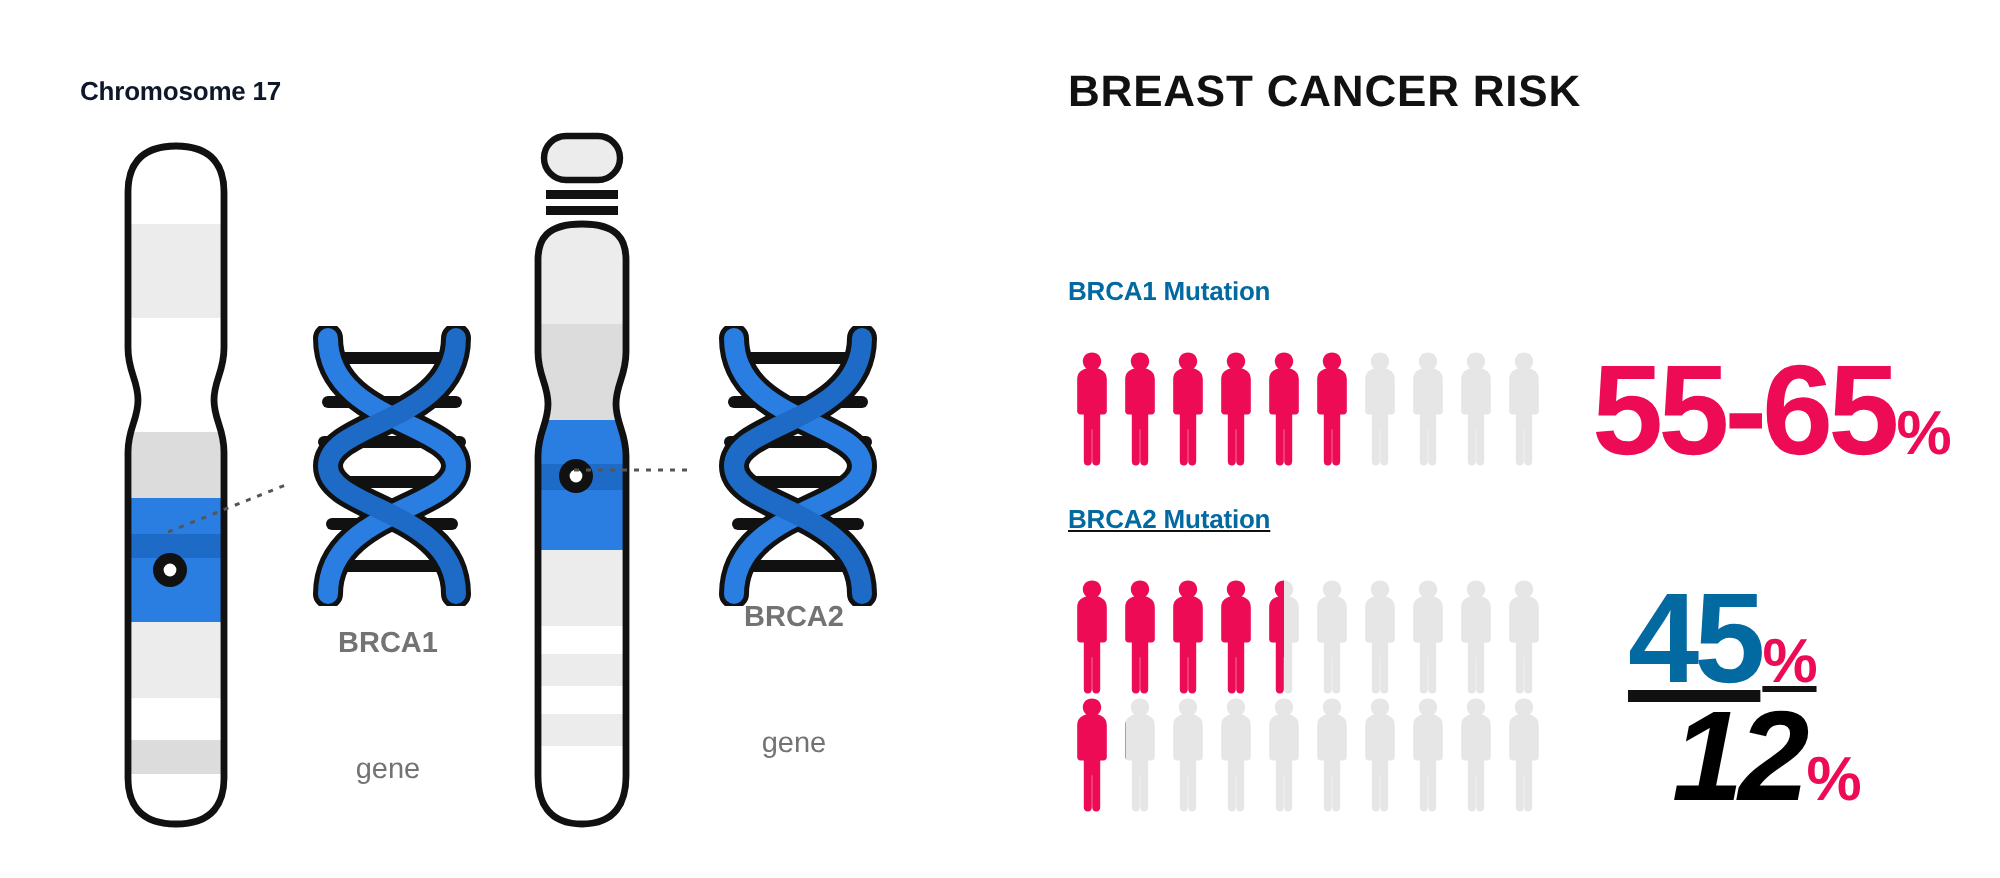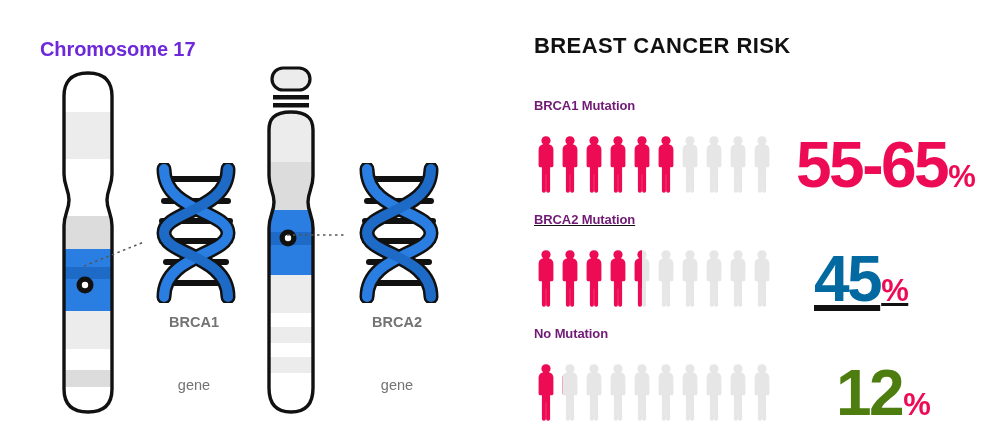--- a/index.html
+++ b/index.html
@@ -18,23 +18,23 @@
 
   
   #left-panel {
     position: absolute;
     left: 0; top: 0;
     width: 500px; height: 439px;
   }
 
   .chrom-label {
     position: absolute;
-    font-size: 20px;
-    font-weight: bold;
-    color: #6d28d9;
+    font-size: 13px;
+    font-weight: bold;
+    color: #0f172a;
     letter-spacing: -0.1px;
     white-space: nowrap;
   }
   #chrom17-label { left: 40px; top: 38px; }
   #chrom13-label { left: 247px; top: 38px; }
 
   .chrom-svg { position: absolute; }
   #chrom17-figure { left: 55px; top: 70px; }
   #chrom13-figure { left: 258px; top: 64px; }
 
@@ -54,21 +54,21 @@
     font-size: 14.5px;
     font-weight: bold;
   }
   .gene-label .gene-word {
     display: block;
     font-size: 14.5px;
     font-weight: normal;
     margin-top: 45px;
   }
   #gene1-label { left: 134px; top: 313px; }
-  #gene2-label { left: 337px; top: 313px; }
+  #gene2-label { left: 337px; top: 300px; }
 
   .connector { position: absolute; }
   #connector1 { left: 84px; top: 240px; }
   #connector2 { left: 287px; top: 228px; }
 
   
   #right-panel {
     position: absolute;
     left: 500px; top: 0;
     width: 500px; height: 333px;
@@ -84,23 +84,24 @@
   }
 
   .risk-row { position: absolute; left: 34px; width: 466px; }
   #risk-row-0 { top: 98px; }
   #risk-row-1 { top: 212px; text-decoration: underline; }
   #risk-row-2 { top: 326px; }
 
   .risk-row-label {
     font-size: 13px;
     font-weight: bold;
-    color: #701a75;
+    color: #0369a1;
     margin-bottom: 8px;
     letter-spacing: -0.1px;
+    margin-top: 40px;
   }
 
   .risk-row-body {
     display: flex;
     align-items: center;
     margin-top: 20px;
   }
 
   .pictogram {
     display: flex;
@@ -410,21 +411,20 @@
           </div>
         </div>
       <div class="risk-value">
         <span class="risk-number" style="color: #0369a1;">45</span>
         <span class="risk-pct" style="color: rgb(237, 11, 85);">%</span>
       </div>
     </div>
   </div>
 
   <div class="risk-row" id="risk-row-2">
-    <div class="risk-row-label">No Mutation</div>
     <div class="risk-row-body">
       <div class="pictogram">
           <div class="person">
             <svg width="24" height="62" viewBox="0 0 24 60">
               <path d="M12 1.2 C 9.1 1.2 7.4 3.2 7.4 5.6 C 7.4 7.3 8.2 8.5 9.2 9.2 C 6.3 9.9 4.6 11.6 4.6 14.6 L 4.6 30.5 C 4.6 31.6 5.3 32.3 6.3 32.3 L 7.9 32.3 L 7.9 55.6 C 7.9 57.0 8.7 57.8 9.9 57.8 C 11.1 57.8 11.9 57.0 11.9 55.6 L 11.9 39.6 L 12.1 39.6 L 12.1 55.6 C 12.1 57.0 12.9 57.8 14.1 57.8 C 15.3 57.8 16.1 57.0 16.1 55.6 L 16.1 32.3 L 17.7 32.3 C 18.7 32.3 19.4 31.6 19.4 30.5 L 19.4 14.6 C 19.4 11.6 17.7 9.9 14.8 9.2 C 15.8 8.5 16.6 7.3 16.6 5.6 C 16.6 3.2 14.9 1.2 12 1.2 Z" fill="#ed0b55"></path>
             </svg>
           </div>
           <div class="person">
             <svg width="24" height="62" viewBox="0 0 24 60">
               <path d="M12 1.2 C 9.1 1.2 7.4 3.2 7.4 5.6 C 7.4 7.3 8.2 8.5 9.2 9.2 C 6.3 9.9 4.6 11.6 4.6 14.6 L 4.6 30.5 C 4.6 31.6 5.3 32.3 6.3 32.3 L 7.9 32.3 L 7.9 55.6 C 7.9 57.0 8.7 57.8 9.9 57.8 C 11.1 57.8 11.9 57.0 11.9 55.6 L 11.9 39.6 L 12.1 39.6 L 12.1 55.6 C 12.1 57.0 12.9 57.8 14.1 57.8 C 15.3 57.8 16.1 57.0 16.1 55.6 L 16.1 32.3 L 17.7 32.3 C 18.7 32.3 19.4 31.6 19.4 30.5 L 19.4 14.6 C 19.4 11.6 17.7 9.9 14.8 9.2 C 15.8 8.5 16.6 7.3 16.6 5.6 C 16.6 3.2 14.9 1.2 12 1.2 Z" fill="#e6e6e6"></path>
@@ -471,18 +471,18 @@
               <path d="M12 1.2 C 9.1 1.2 7.4 3.2 7.4 5.6 C 7.4 7.3 8.2 8.5 9.2 9.2 C 6.3 9.9 4.6 11.6 4.6 14.6 L 4.6 30.5 C 4.6 31.6 5.3 32.3 6.3 32.3 L 7.9 32.3 L 7.9 55.6 C 7.9 57.0 8.7 57.8 9.9 57.8 C 11.1 57.8 11.9 57.0 11.9 55.6 L 11.9 39.6 L 12.1 39.6 L 12.1 55.6 C 12.1 57.0 12.9 57.8 14.1 57.8 C 15.3 57.8 16.1 57.0 16.1 55.6 L 16.1 32.3 L 17.7 32.3 C 18.7 32.3 19.4 31.6 19.4 30.5 L 19.4 14.6 C 19.4 11.6 17.7 9.9 14.8 9.2 C 15.8 8.5 16.6 7.3 16.6 5.6 C 16.6 3.2 14.9 1.2 12 1.2 Z" fill="#e6e6e6"></path>
             </svg>
           </div>
           <div class="person">
             <svg width="24" height="62" viewBox="0 0 24 60">
               <path d="M12 1.2 C 9.1 1.2 7.4 3.2 7.4 5.6 C 7.4 7.3 8.2 8.5 9.2 9.2 C 6.3 9.9 4.6 11.6 4.6 14.6 L 4.6 30.5 C 4.6 31.6 5.3 32.3 6.3 32.3 L 7.9 32.3 L 7.9 55.6 C 7.9 57.0 8.7 57.8 9.9 57.8 C 11.1 57.8 11.9 57.0 11.9 55.6 L 11.9 39.6 L 12.1 39.6 L 12.1 55.6 C 12.1 57.0 12.9 57.8 14.1 57.8 C 15.3 57.8 16.1 57.0 16.1 55.6 L 16.1 32.3 L 17.7 32.3 C 18.7 32.3 19.4 31.6 19.4 30.5 L 19.4 14.6 C 19.4 11.6 17.7 9.9 14.8 9.2 C 15.8 8.5 16.6 7.3 16.6 5.6 C 16.6 3.2 14.9 1.2 12 1.2 Z" fill="#e6e6e6"></path>
             </svg>
           </div>
         </div>
       <div class="risk-value">
-        <span class="risk-number" style="color: #4d7c0f;">12</span>
+        <span class="risk-number" style="color: #000000; font-style: italic;">12</span>
         <span class="risk-pct" style="color: rgb(237, 11, 85);">%</span>
       </div>
     </div>
   </div>
 </div>
 
 </body></html>

